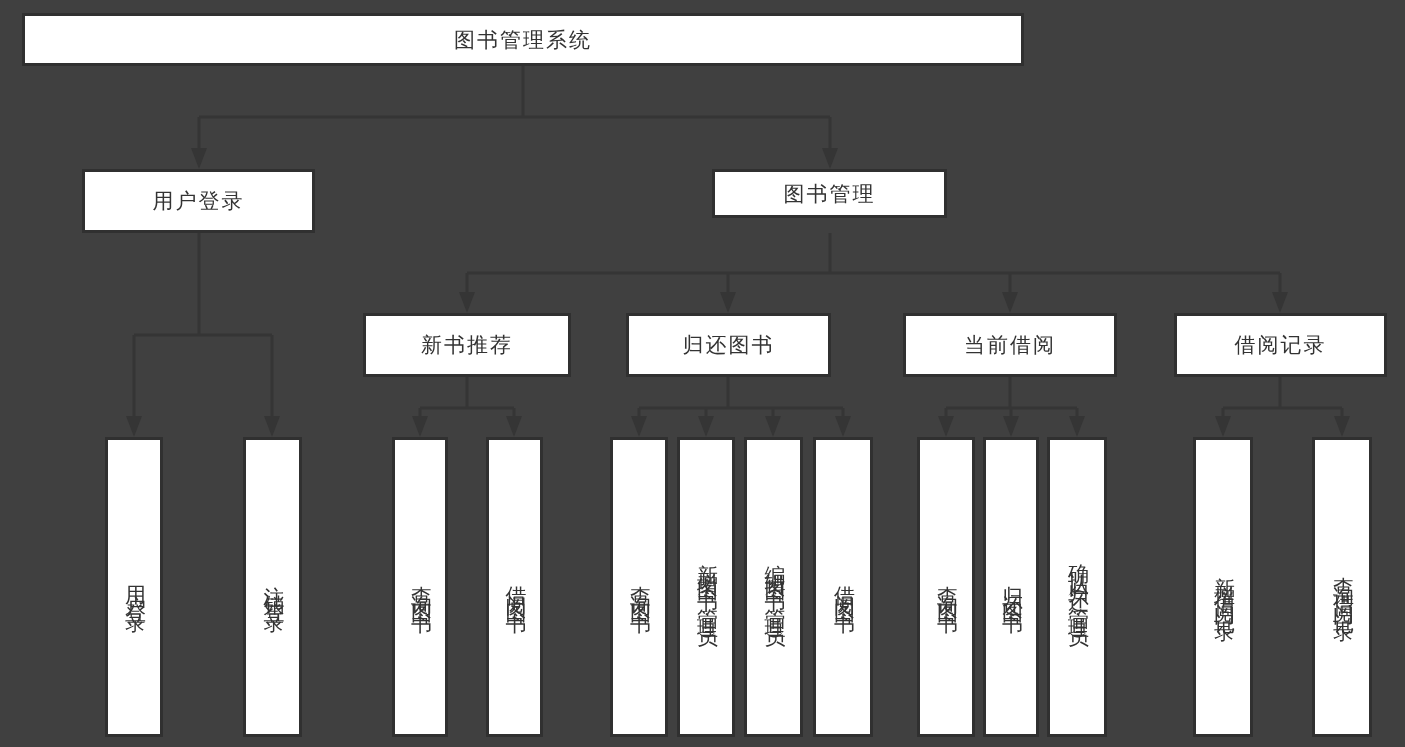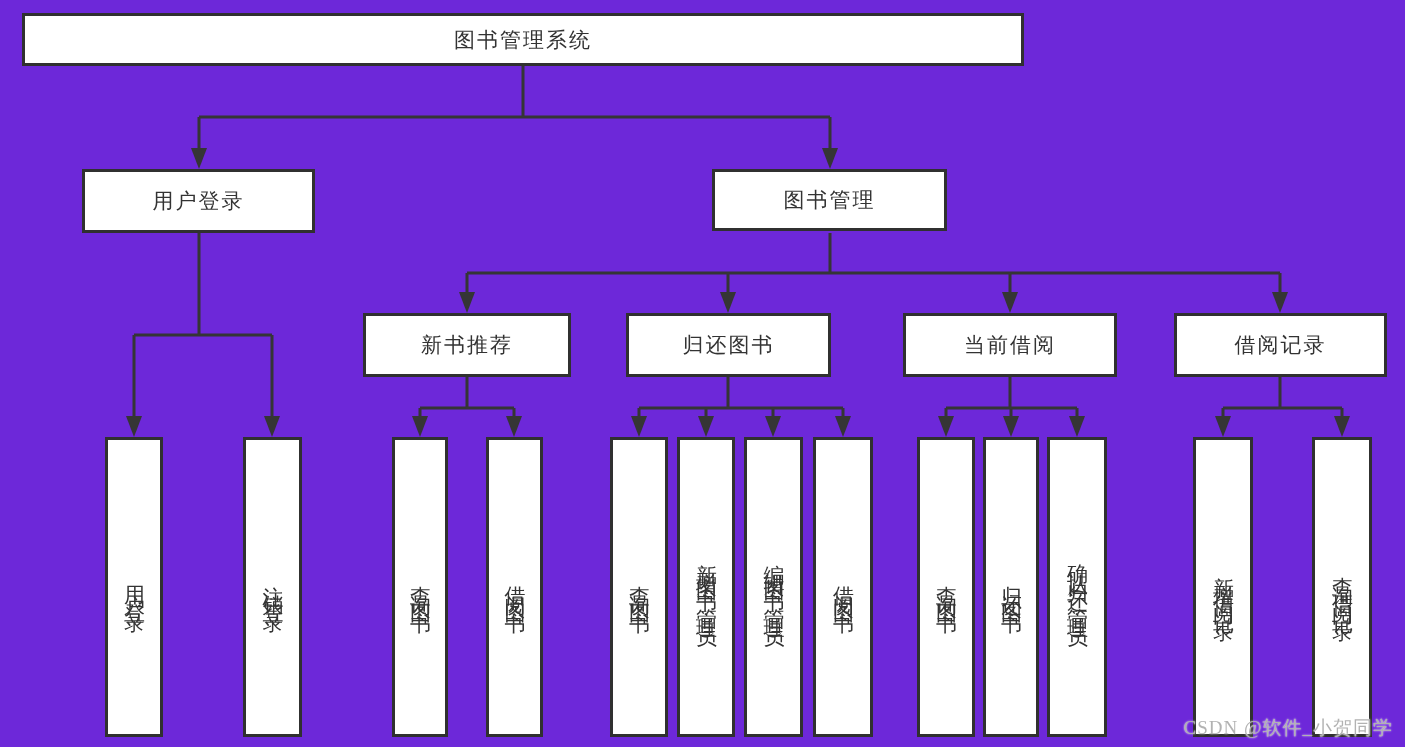--- a/index.html
+++ b/index.html
@@ -1,21 +1,21 @@
 <!DOCTYPE html>
 <html><head>
 <meta charset="utf-8">
 <style>
   html,body{margin:0;padding:0;background:#ffffff;}
   .stage{
     position:relative;
     width:1405px;height:747px;
-    background:#6d28d9;
+    background:#404040;
     overflow:hidden;
-    font-family:Liberation Serif, serif;
+    font-family:Liberation Mono, monospace;
     text-align:center;
   }
   .wires{position:absolute;left:0;top:0;width:1405px;height:747px;}
   .wires path{stroke:#353535;stroke-width:3;fill:none;}
   .wires polygon{fill:#353535;stroke:none;}
   .node{
     position:absolute;
     box-sizing:border-box;
     background:#ffffff;
     border:3px solid #303030;
@@ -40,21 +40,21 @@
     font-size:19px;
     color:#b2b2b2;
     letter-spacing:1px;
     text-shadow:0 0 2px #ffffff;
     white-space:nowrap;
   }
 
   
   #n-root{left:22px;top:13px;width:1002px;height:53px;}
   #n-login{left:82px;top:169px;width:233px;height:64px;}
-  #n-bookmgmt{left:712px;top:169px;width:235px;height:62px;}
+  #n-bookmgmt{left:712px;top:169px;width:235px;height:49px;}
   #n-recommend{left:363px;top:313px;width:208px;height:64px;}
   #n-borrowmod{left:626px;top:313px;width:205px;height:64px;}
   #n-current{left:903px;top:313px;width:214px;height:64px;}
   #n-records{left:1174px;top:313px;width:213px;height:64px;}
   .leaf{top:437px;height:300px;}
   #l1{left:105px;width:58px;}
   #l2{left:243px;width:59px;}
   #l3{left:392px;width:56px;}
   #l4{left:486px;width:57px;}
   #l5{left:610px;width:58px;}
@@ -159,14 +159,13 @@
   <div class="node v leaf" id="l11">
     <span>确认归还（管理员）</span>
   </div>
   <div class="node v leaf" id="l12">
     <span>新增借阅记录</span>
   </div>
   <div class="node v leaf" id="l13">
     <span>查询借阅记录</span>
   </div>
 
-  <div class="watermark">CSDN @软件_小贺同学</div>
 </div>
 
 </body></html>

